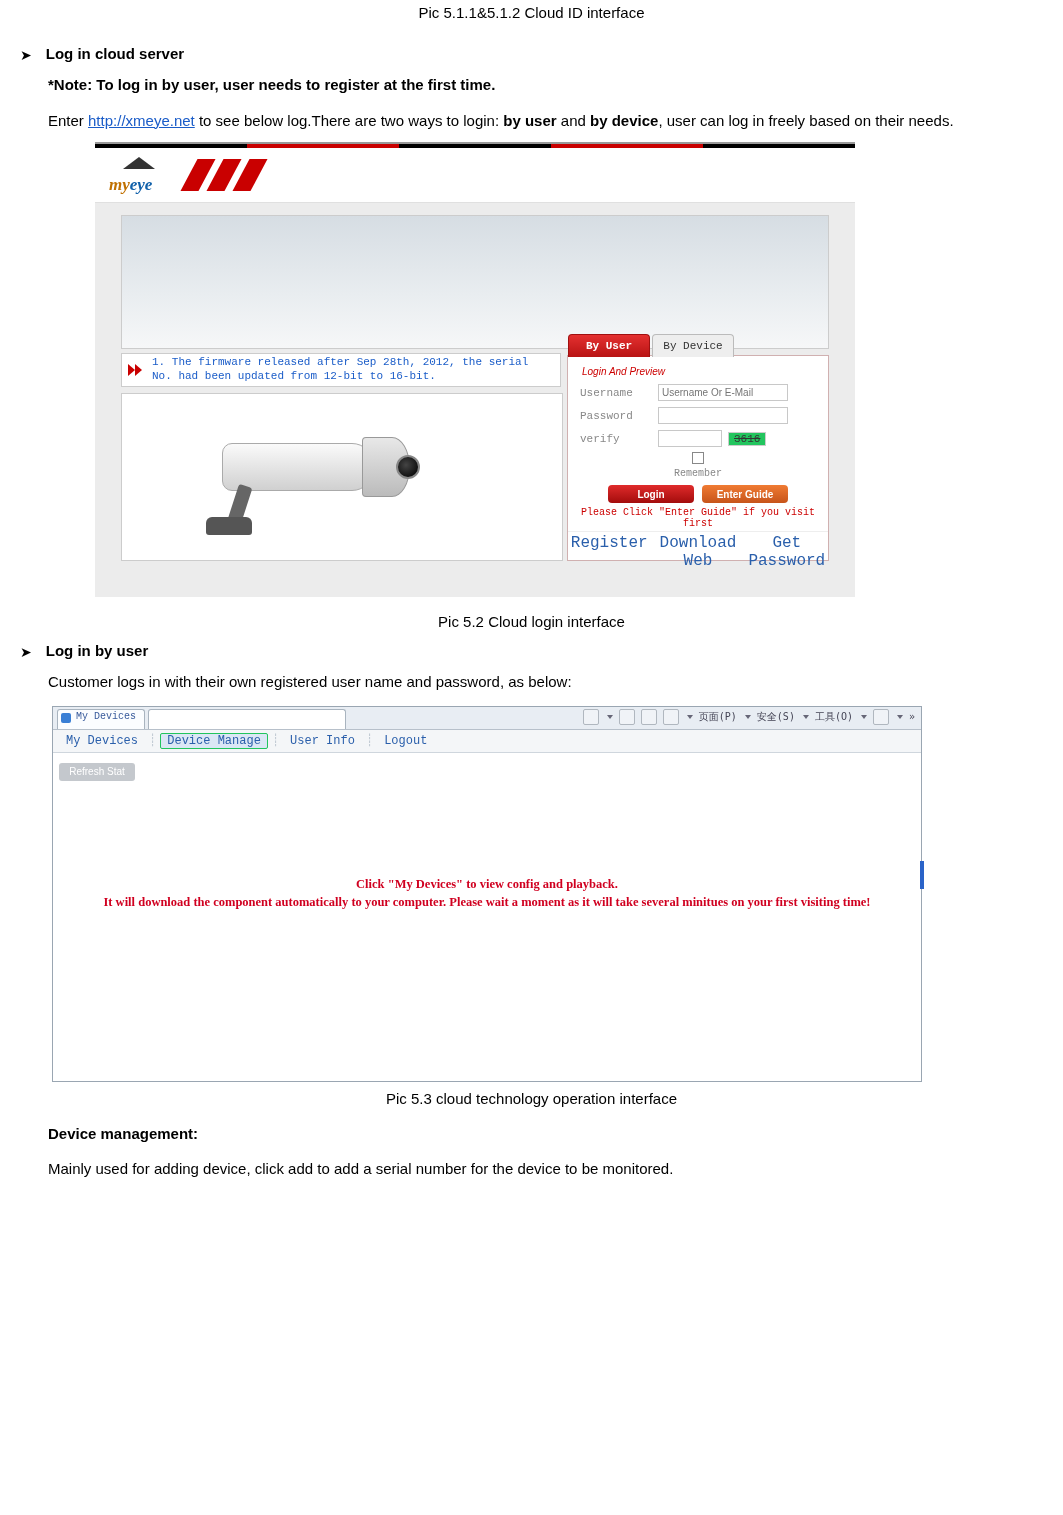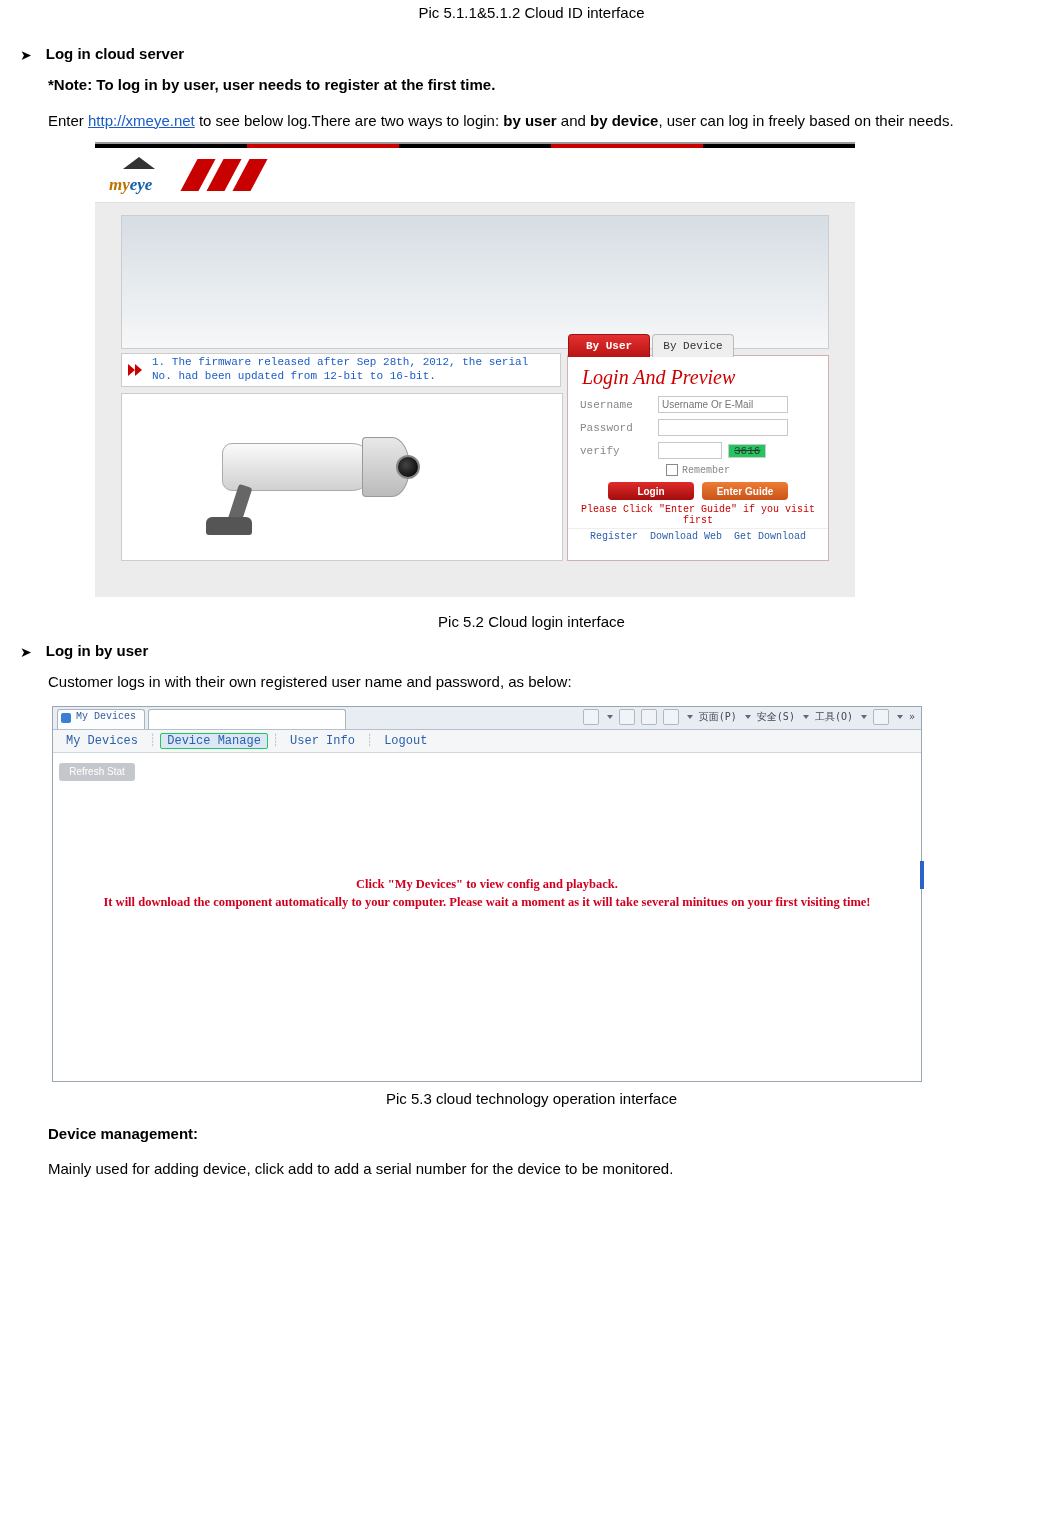--- a/index.html
+++ b/index.html
@@ -214,22 +214,22 @@
     background:#eee; color:#333;
     border-radius: 4px 4px 0 0;
     margin-right:2px;
     cursor:pointer;
   }
   .login-tab.active {
     background: linear-gradient(#e43030,#b81414);
     color:#fff; font-weight:bold; border-color:#a01010;
   }
   .login-title {
-    color:#cc0000; font-family: Liberation Serif, serif;
-    font-size:20px; padding:10px 12px 4px 14px;
+    color:#cc0000; font-family: Liberation Sans, sans-serif;
+    font-size:10px; padding:10px 12px 4px 14px;
     font-style: italic;
   }
   .login-row {
     display:flex; align-items:center;
     padding: 3px 12px;
     font-size:11px; color:#888;
   }
   .login-row label { width:78px; }
   .login-row input[type="text"], .login-row input[type="password"] {
     border:1px solid #c8c8c8; height:17px; font-size:10px;
@@ -241,20 +241,21 @@
     margin-left:6px; font-family: "Courier New", monospace;
     background:#22c55e; border:1px solid #ccc;
     padding:0 5px; font-size:11px; color:#333;
     text-decoration: line-through;
   }
   .remember-row {
     font-size:10px; color:#888;
     display:flex; align-items:center; justify-content:center;
     gap:4px; padding:2px 0 4px 0;
     font-family: "Courier New", monospace;
+    flex-direction: column;
   }
   .remember-row .chk {
     width:10px;height:10px;border:1px solid #888;display:inline-block;
   }
   .login-btns {
     display:flex; justify-content:center; gap:8px; padding:2px 0 4px 0;
   }
   .lbtn {
     width:86px; height:18px;
     border-radius:4px;
@@ -264,21 +265,21 @@
     cursor:pointer;
   }
   .lbtn-red { background: linear-gradient(#e02b2b,#a30c0c); }
   .lbtn-org { background: linear-gradient(#f07b33,#c7541a); }
   .login-note {
     color:#cc0000; font-size:10px; text-align:center;
     padding:0 6px 2px 6px;
     font-family: "Courier New", monospace;
   }
   .login-links {
-    color:#2a5fab; font-size:10px; text-align:center;
+    color:#2a5fab; font-size:16px; text-align:center;
     padding:2px 8px;
     font-family: "Courier New", monospace;
     border-top:1px solid #eee;
     display:flex; justify-content:center; gap:12px;
   }
   .login-links span { cursor:pointer; }
 
   
   .shot2 {
     width: 870px;
@@ -445,21 +446,21 @@
           <span>Remember</span>
         </div>
         <div class="login-btns">
           <div class="lbtn lbtn-red">Login</div>
           <div class="lbtn lbtn-org">Enter Guide</div>
         </div>
         <div class="login-note">Please Click "Enter Guide" if you visit first</div>
         <div class="login-links">
           <span>Register</span>
           <span>Download Web</span>
-          <span>Get Download</span>
+          <span>Get Password</span>
         </div>
       </div>
     </div>
   </div>
 
   <div class="caption-block">Pic 5.2 Cloud login interface</div>
 
   <div class="bullet-row">
     <span class="arrow">➤</span>
     <div class="bullet-body">

